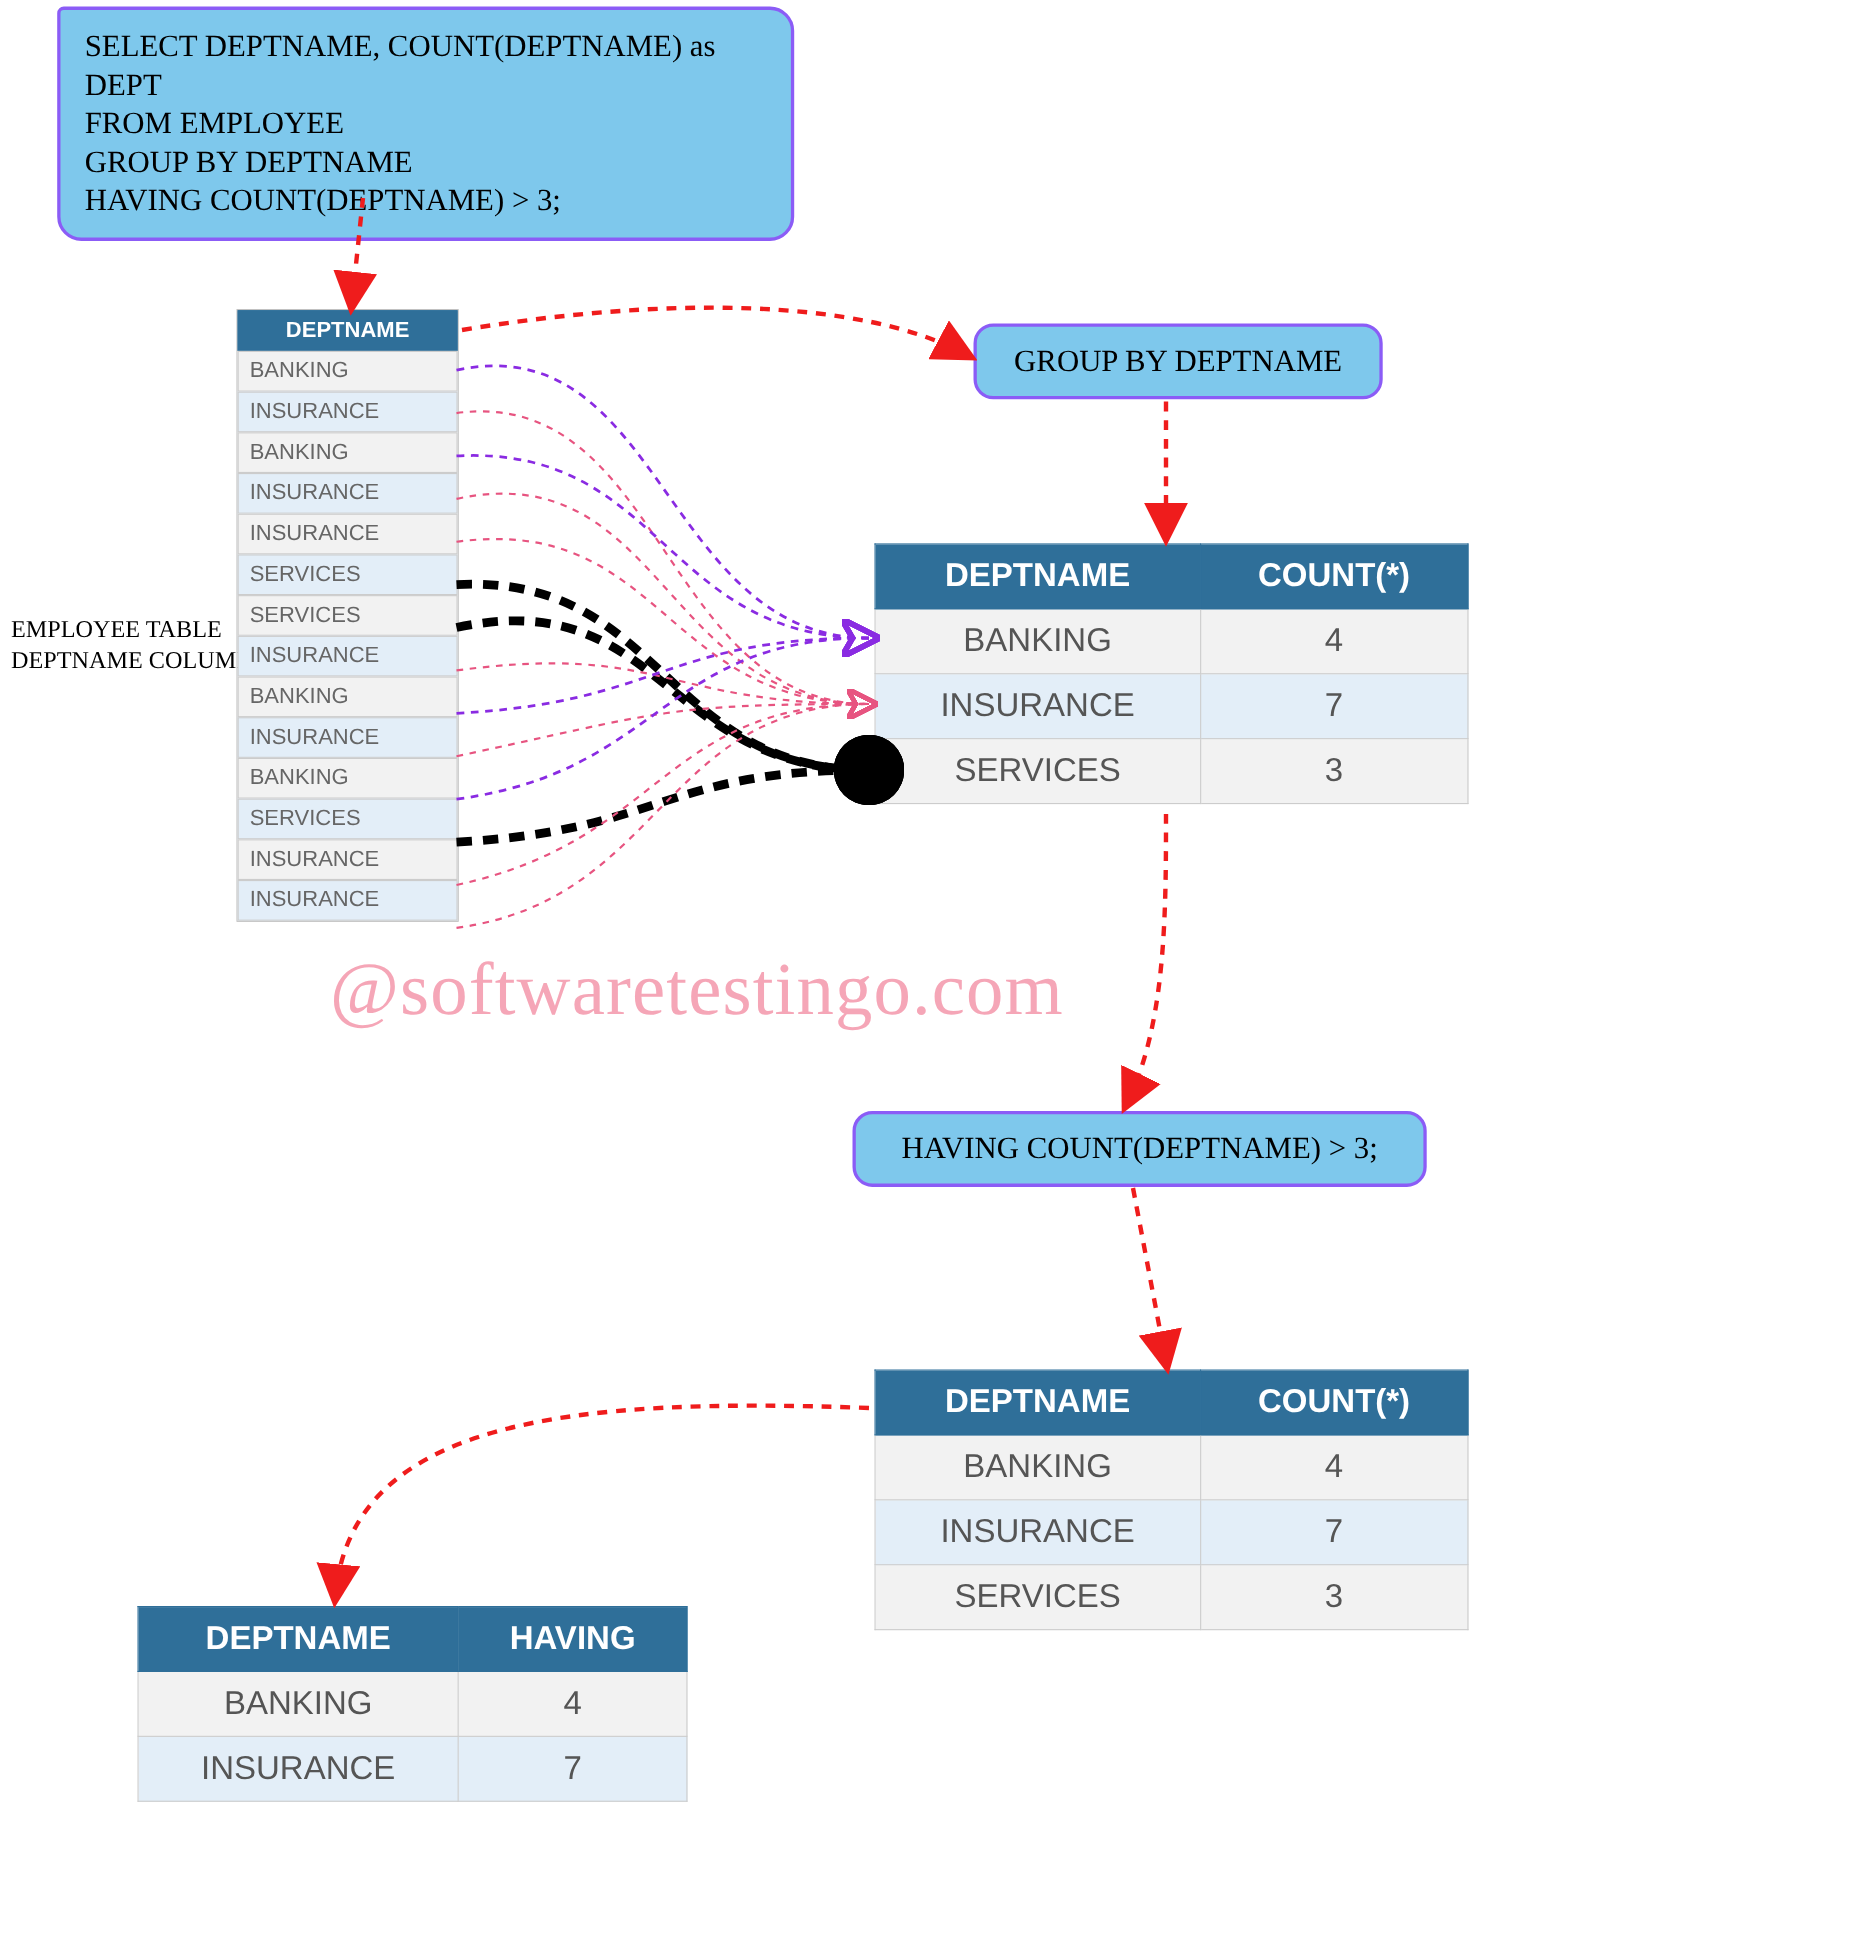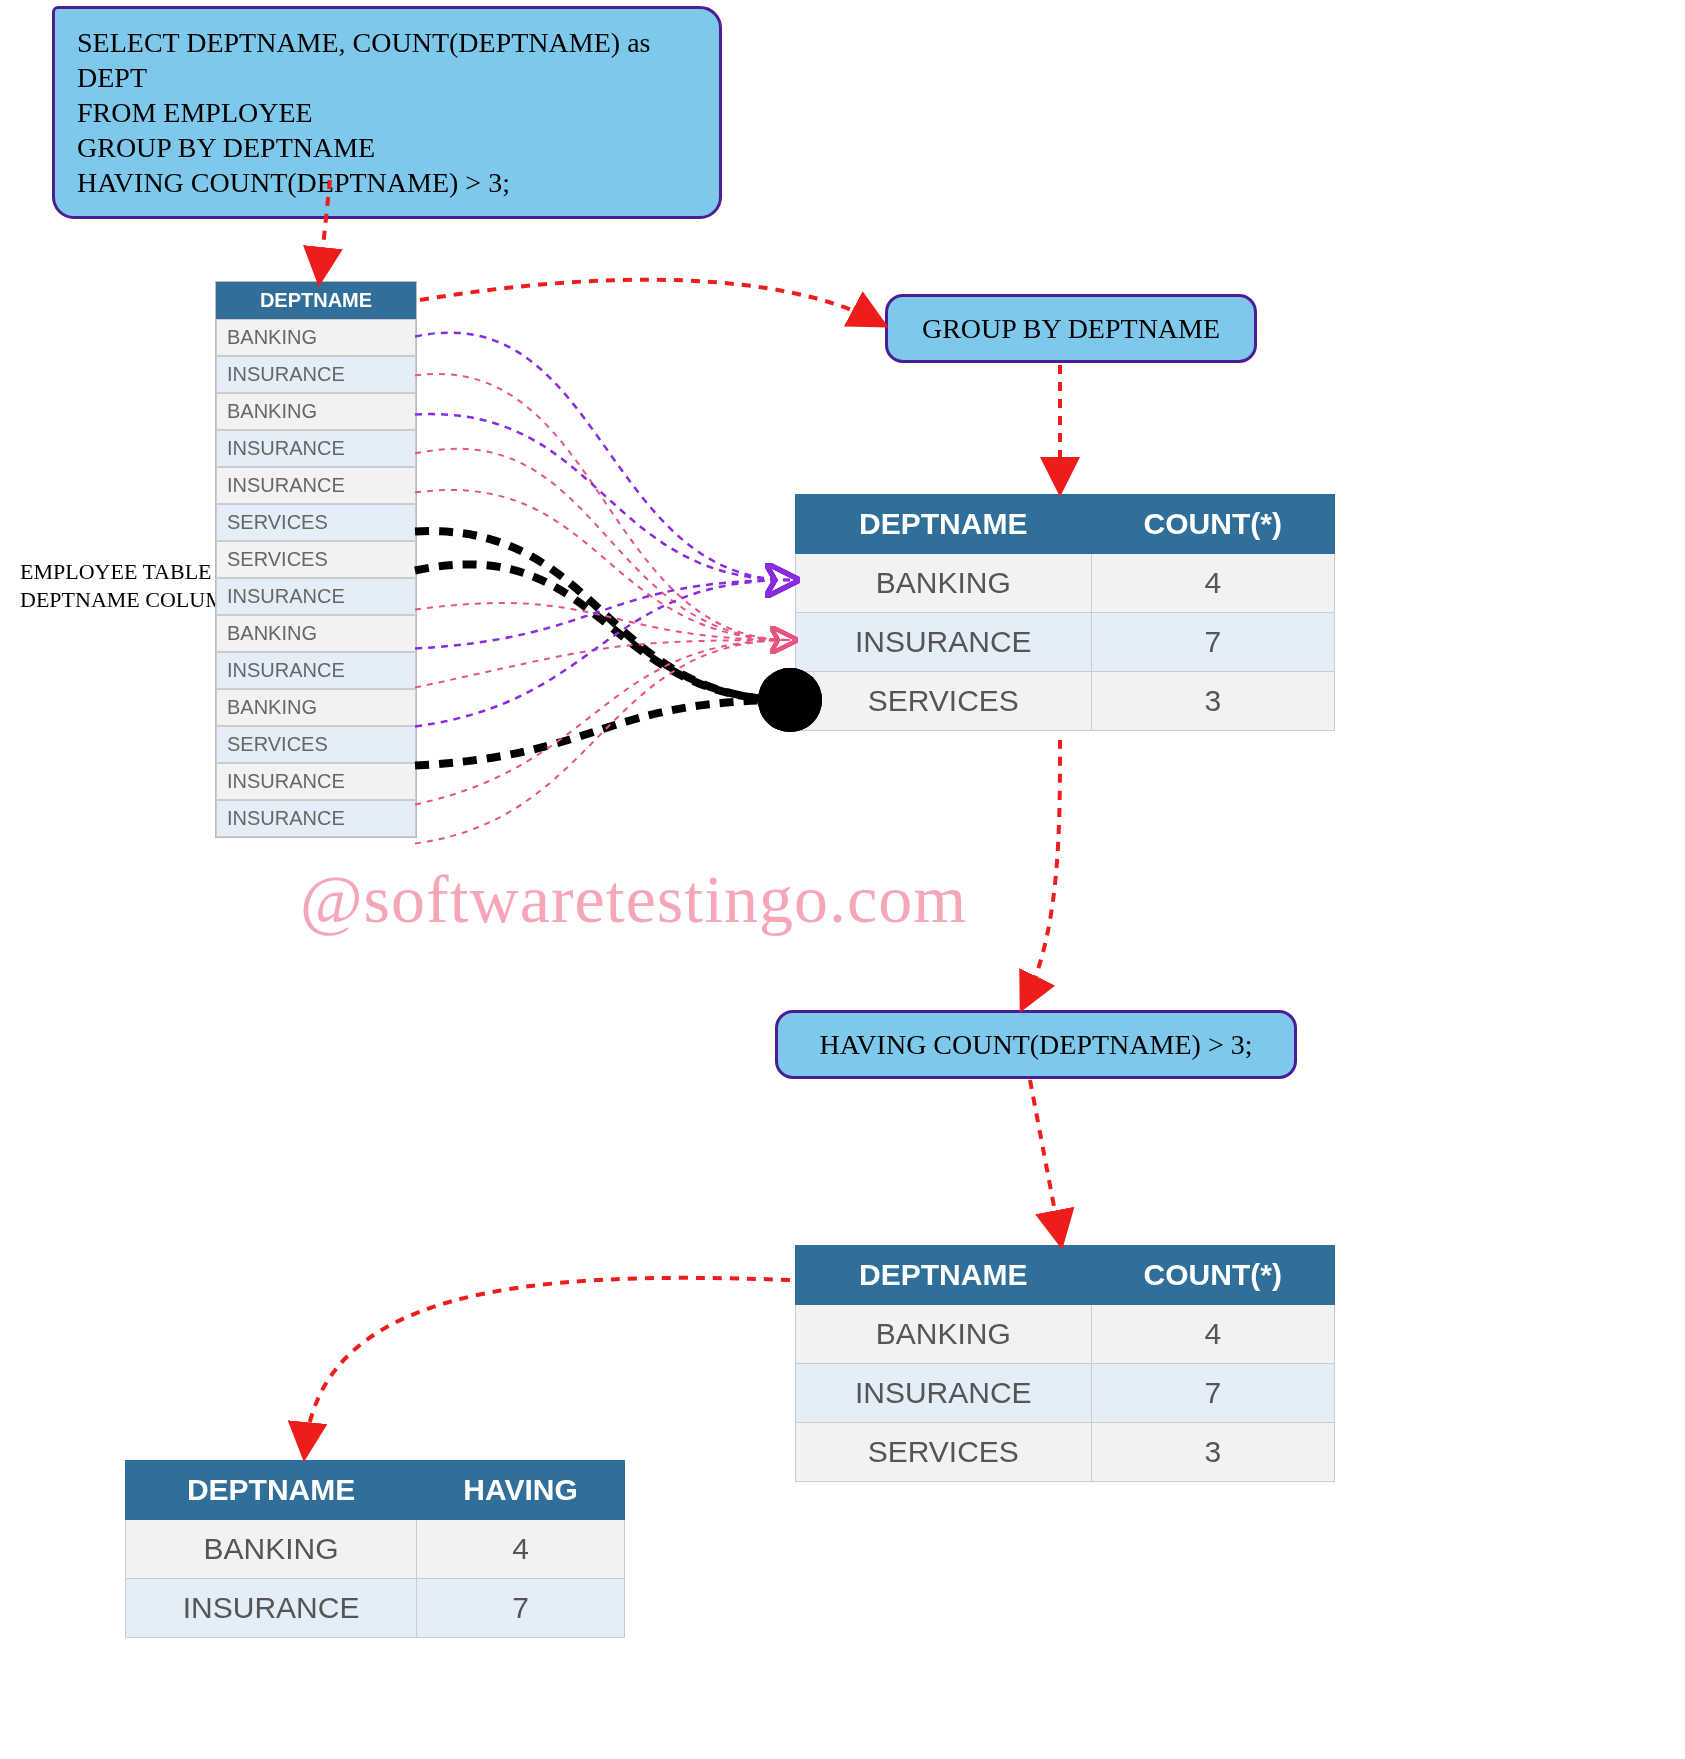--- a/index.html
+++ b/index.html
@@ -1,17 +1,17 @@
 <!DOCTYPE html>
 <html><head>
 <meta charset="utf-8">
 <style>
   html,body{margin:0;padding:0;font-family:"Comic Sans MS","Comic Sans",cursive,sans-serif;background:#fff;color:#222}
   .stage{position:relative;width:1685px;height:1759px;background:#fff;overflow:hidden}
-  .box{position:absolute;background:#7ec8ec;border:3px solid #4c1d95;border-radius:18px;padding:16px 22px;font-size:28px;line-height:1.25;color:#000;font-family:"Comic Sans MS",cursive}
+  .box{position:absolute;background:#7ec8ec;border:3px solid #8b5cf6;border-radius:18px;padding:16px 22px;font-size:28px;line-height:1.25;color:#000;font-family:"Comic Sans MS",cursive}
   .box.big{border-radius:22px;border-top-left-radius:6px}
   .side-label{position:absolute;font-size:22px;font-family:"Comic Sans MS",cursive;color:#000;line-height:1.25}
   
   .smalltable{position:absolute;border:1px solid #bbb;font-family:Arial,Helvetica,sans-serif;font-size:20px;color:#666}
   .smalltable .hdr{background:#2f6f99;color:#fff;text-align:center;padding:6px 10px;font-weight:bold;border:1px solid #2f6f99}
   .smalltable .cell{padding:6px 10px;border:1px solid #ccc}
   .smalltable .r0{background:#f2f2f2}
   .smalltable .r1{background:#e3eef8}
   
   .rtable{position:absolute;border-collapse:collapse;font-family:Arial,Helvetica,sans-serif;font-size:30px;color:#555}
@@ -27,21 +27,21 @@
 
 <div class="stage">
 
   <div class="box big" style="left:52px;top:6px;width:620px">
     <div>SELECT DEPTNAME, COUNT(DEPTNAME) as DEPT</div>
     <div>FROM EMPLOYEE</div>
     <div>GROUP BY DEPTNAME</div>
     <div>HAVING COUNT(DEPTNAME) &gt; 3;</div>
   </div>
 
-  <div class="side-label" style="left:20px;top:558px">
+  <div class="side-label" style="left:10px;top:558px">
     <div>EMPLOYEE  TABLE</div>
     <div>DEPTNAME COLUMN</div>
   </div>
 
   <div class="smalltable" id="deptcol" style="left:215px;top:281px;width:200px">
     <div class="hdr">DEPTNAME</div>
   <div class="cell r0">BANKING</div>
       <div class="cell r1">INSURANCE</div>
       <div class="cell r0">BANKING</div>
       <div class="cell r1">INSURANCE</div>

